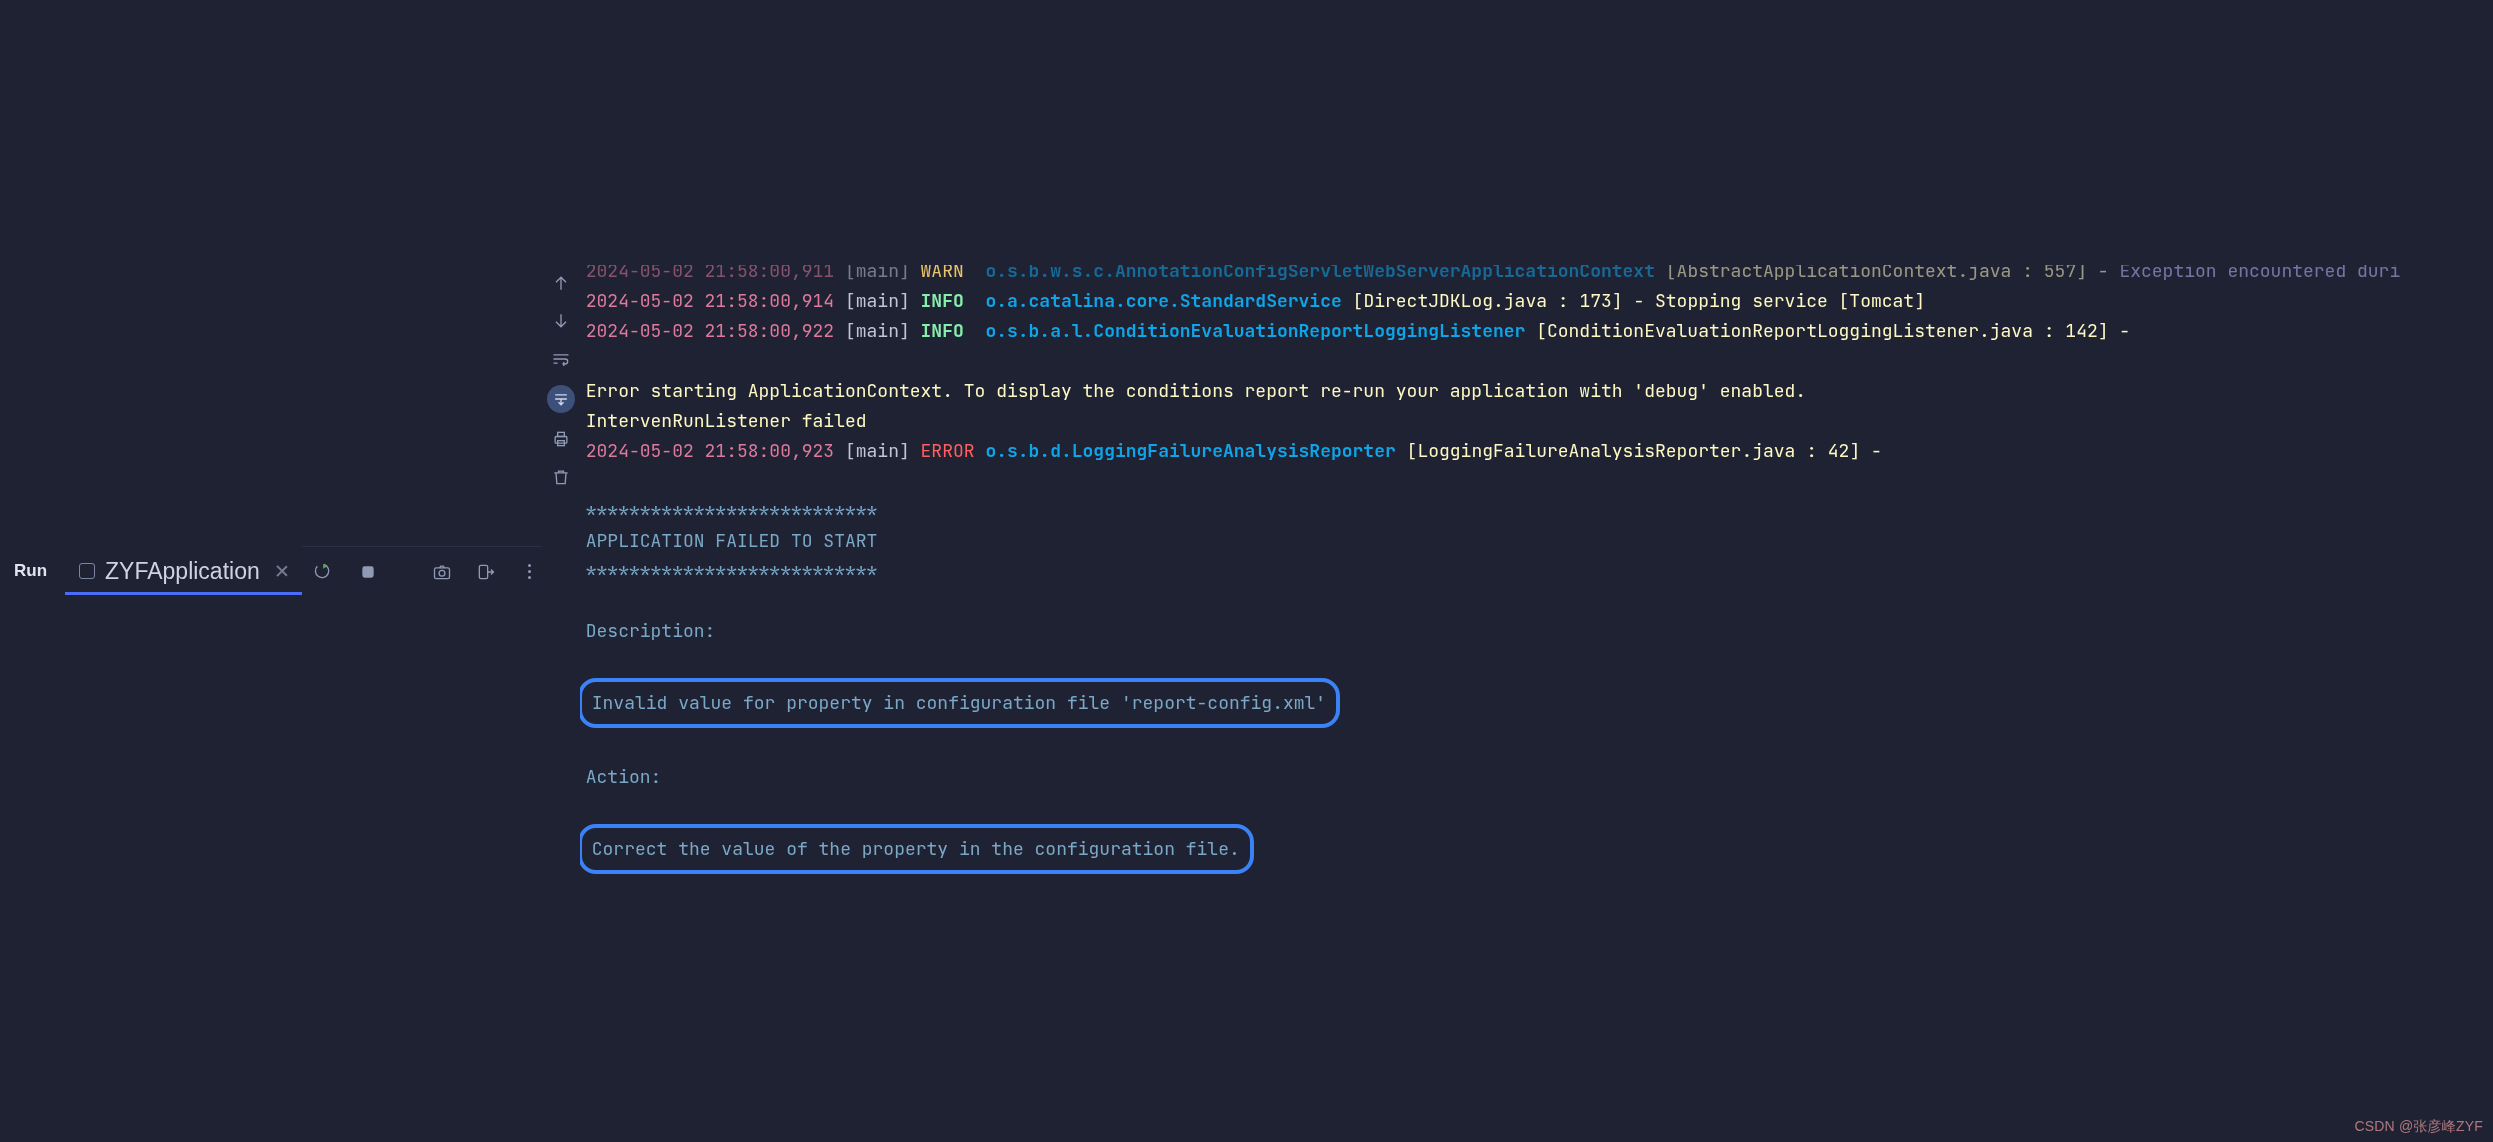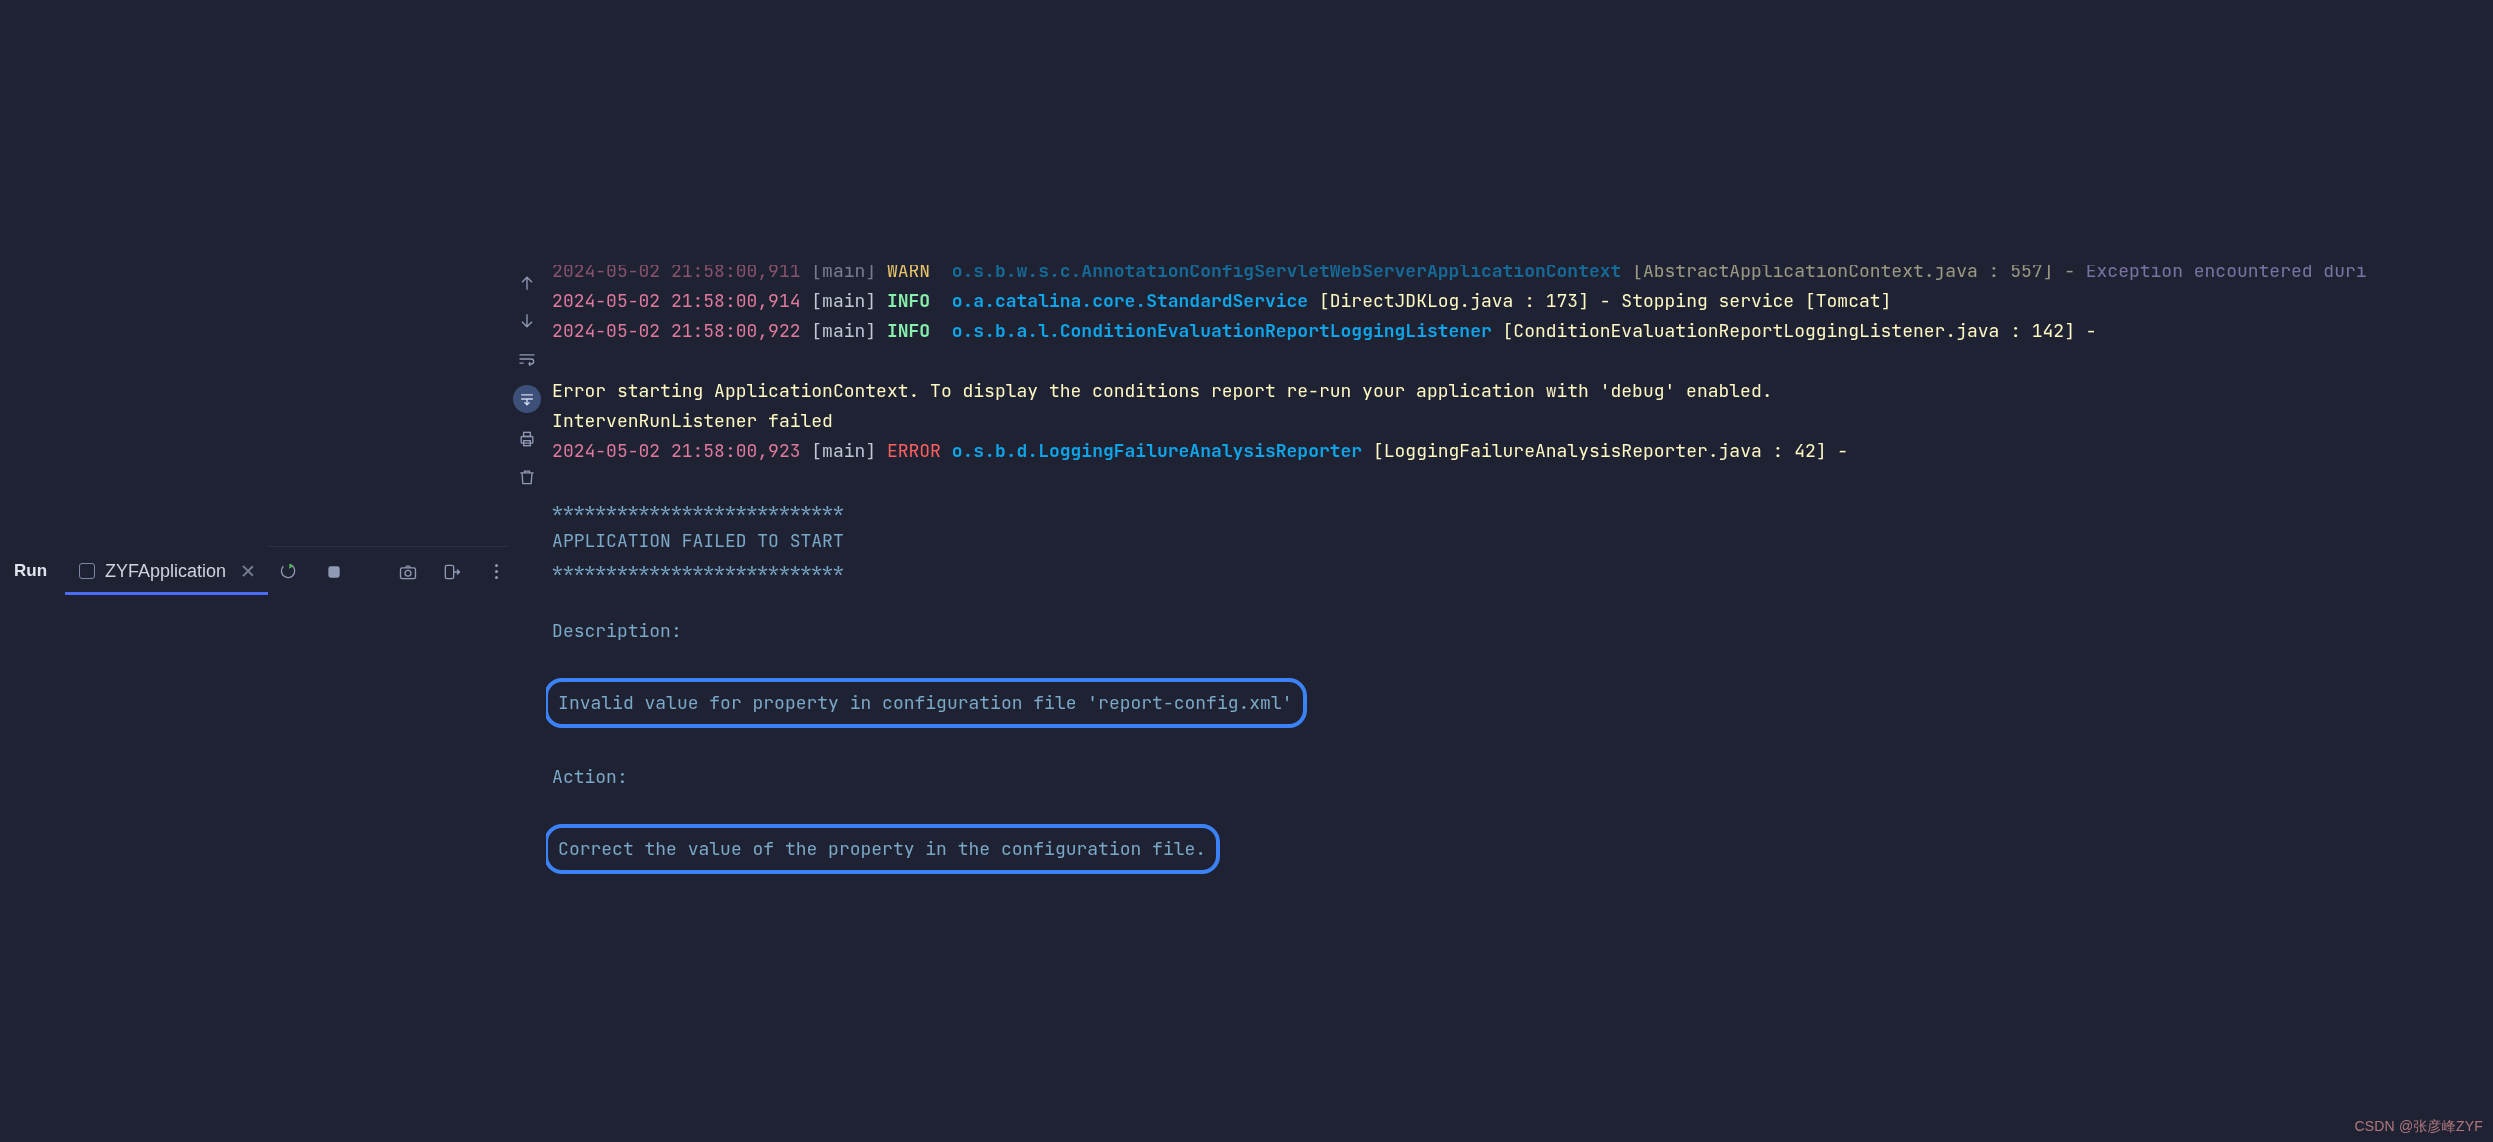--- a/index.html
+++ b/index.html
@@ -12,21 +12,21 @@
     overflow: hidden;
   }
   .window { display: flex; flex-direction: row; height: 100vh; width: 100vw; align-items: center; }
 
   
   .tabs-row { display: flex; align-items: center; height: 48px; background: #1f2233; }
   .panel-title { font-weight: 700; color: #e0e4ef; padding: 0 18px 0 14px; font-family: sans-serif; font-size: 17px; }
   .tab { display: flex; align-items: center; gap: 10px; padding: 0 14px; height: 100%; position: relative; font-family: sans-serif; color: #cfd3df; }
   .tab.active::after { content: ""; position: absolute; bottom: 0; left: 0; right: 0; height: 3px; background: #4a6cf7; }
   .tab-icon { width: 16px; height: 16px; border: 1.5px solid #7c85a3; border-radius: 3px; display:inline-block; }
-  .tab-label { font-size: 18px; }
+  .tab-label { font-size: 23px; }
   .tab-close { width: 12px; height: 12px; position: relative; margin-left: 6px; opacity: .7; }
   .tab-close::before, .tab-close::after { content:""; position:absolute; left:5px; top:-1px; width:1.5px; height:14px; background:#9aa1b9; }
   .tab-close::before { transform: rotate(45deg); }
   .tab-close::after  { transform: rotate(-45deg); }
 
   
   .toolbar-row { display: flex; align-items: center; gap: 20px; height: 50px; padding-left: 10px; border-top: 1px solid #2b2e44; }
   .tool-btn { width: 24px; height: 24px; display:flex; align-items:center; justify-content:center; }
   .tool-btn svg { width: 20px; height: 20px; stroke: #909ab5; fill: none; stroke-width: 1.6; }
   .tool-btn.stop svg rect { fill:#909ab5; }

